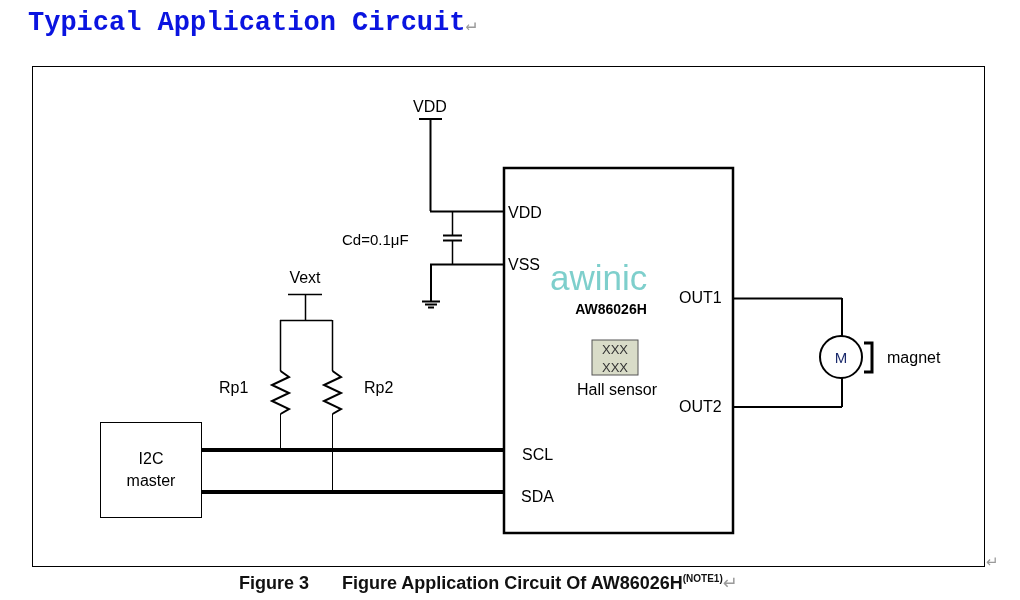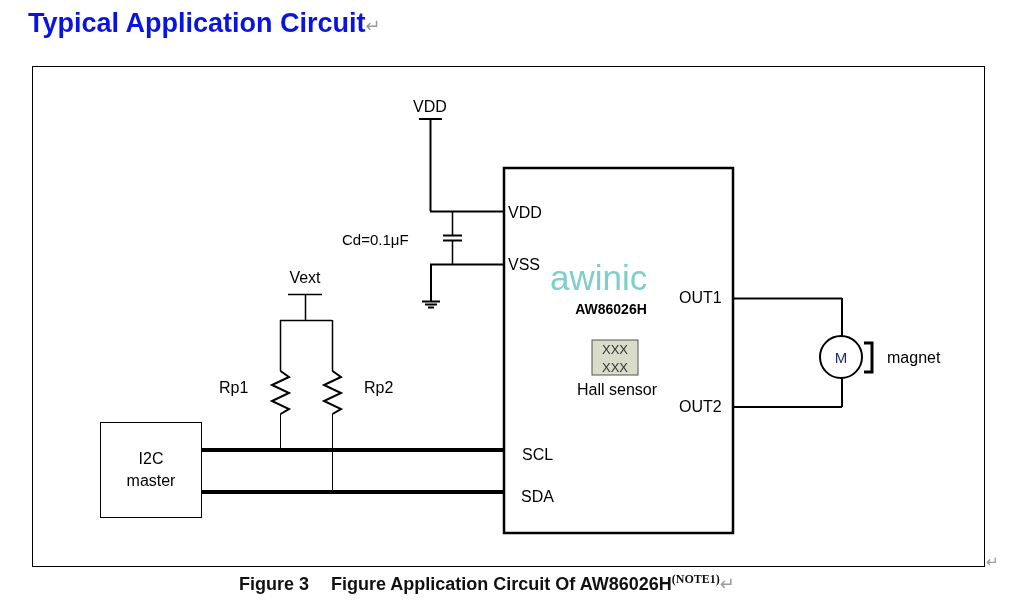--- a/index.html
+++ b/index.html
@@ -1,23 +1,23 @@
 <!DOCTYPE html>
 <html><head>
 <meta charset="utf-8">
 <style>
   html, body { margin: 0; padding: 0; background: #ffffff; }
   body { width: 1020px; height: 600px; position: relative; overflow: hidden;
          font-family: "Liberation Sans", sans-serif; }
   .heading { position: absolute; left: 28px; top: 8px; font-size: 27px; font-weight: bold;
-             color: #0a14e0; letter-spacing: 0px; }
+             color: #0a14e0; letter-spacing: 0px; font-family: Liberation Mono, monospace; }
   .heading .ret, .caption .ret { color: #9a9a9a; font-weight: normal; font-size: 18px; }
   .caption { position: absolute; left: 239px; top: 572px; font-size: 18px; font-weight: bold; color: #111; white-space: nowrap; }
-  .caption sup { font-size: 12px; vertical-align: 7px; font-family: Liberation Serif, serif; }
-  .caption .fig { margin-right: 22px; }
+  .caption sup { font-size: 10px; vertical-align: 7px; }
+  .caption .fig { margin-right: 33px; }
   .frame-ret { position: absolute; left: 986px; top: 553px; color: #9a9a9a; font-size: 15px; }
   svg.diagram { position: absolute; left: 0; top: 0; }
   svg text { font-family: "Liberation Sans", sans-serif; }
 </style>
 </head>
 <body>
 
 <div class="heading"><span>Typical Application Circuit</span><span class="ret">↵</span></div>
 
 <svg class="diagram" width="1020" height="600" viewBox="0 0 1020 600">

